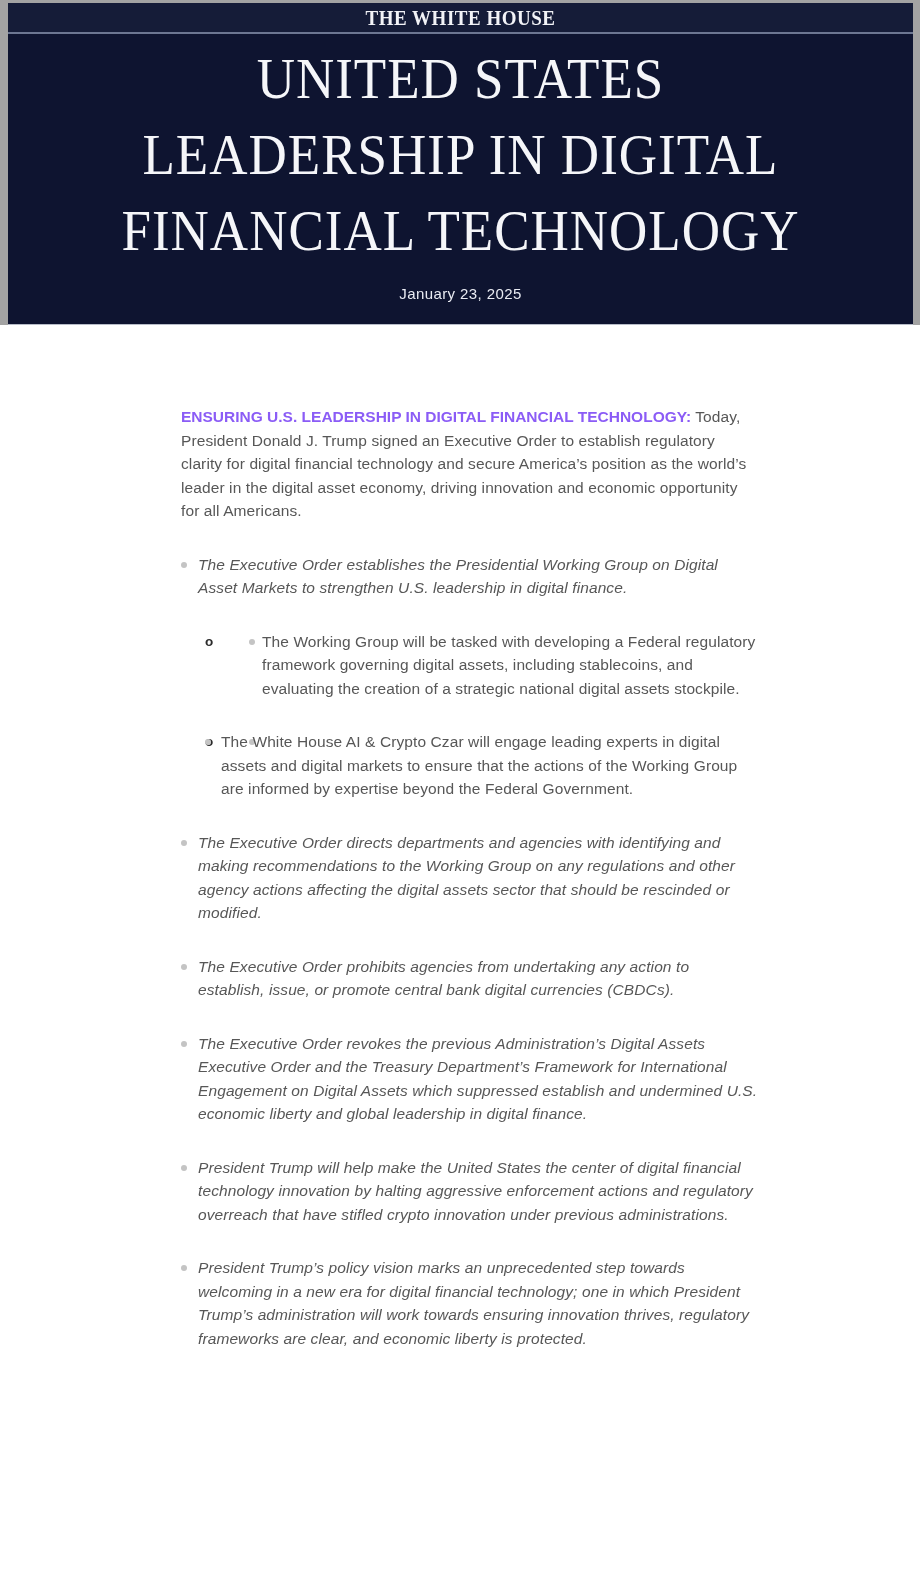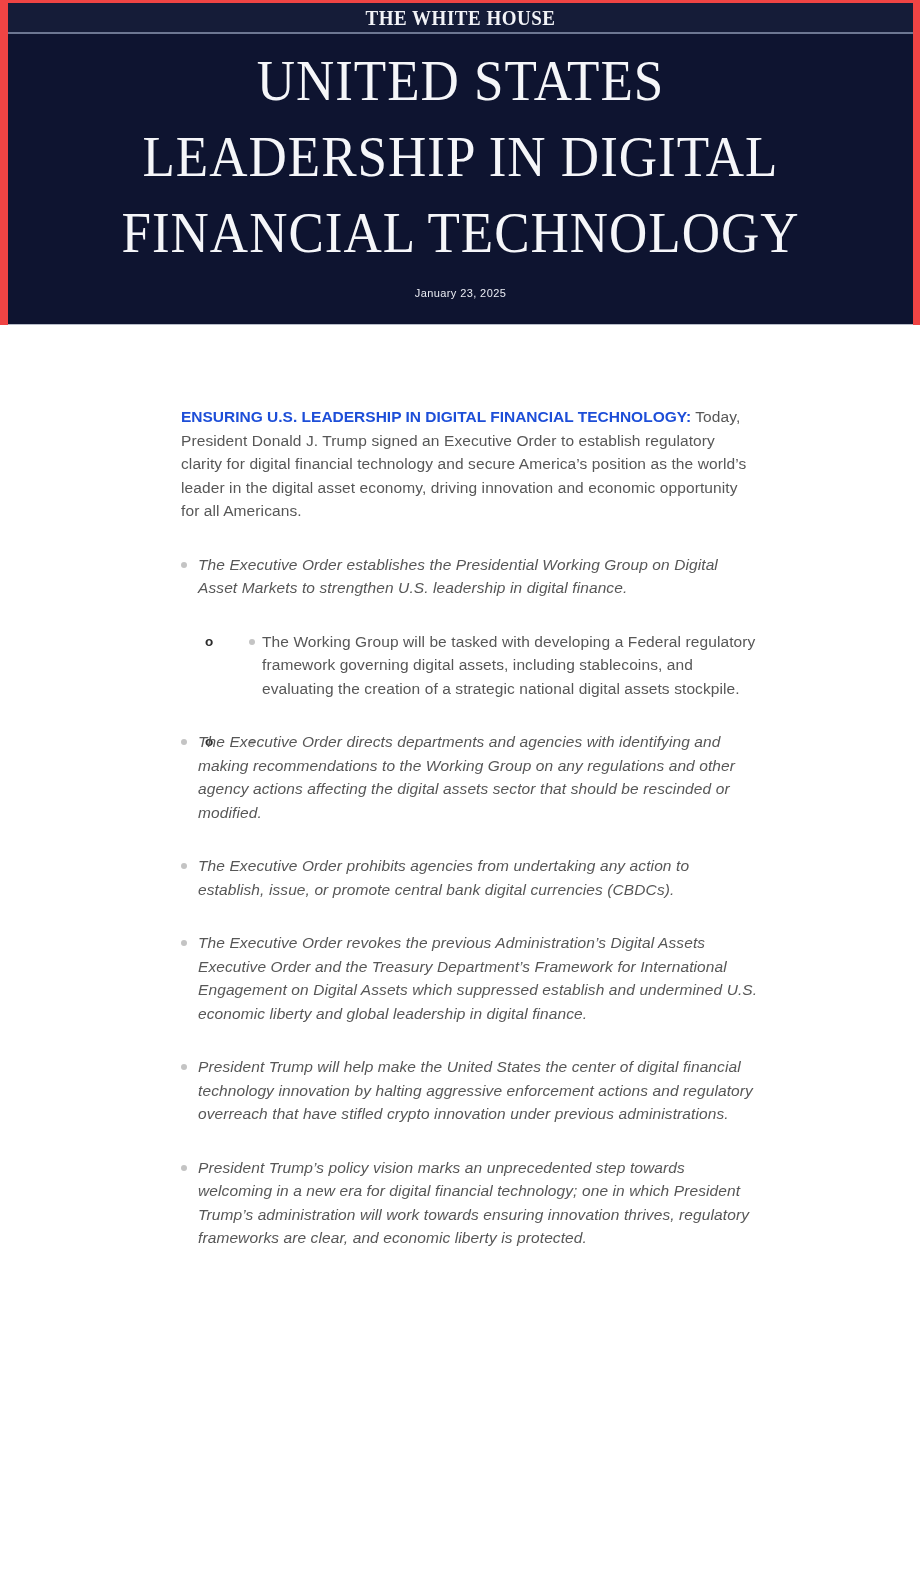--- a/index.html
+++ b/index.html
@@ -11,21 +11,21 @@
   }
   .page {
     width: 920px;
     height: 1580px;
     overflow: hidden;
     background: #ffffff;
   }
   
   .frame {
     padding: 3px 7px 0 8px;
-    background: #ef4444;
+    background: #a3a3a3;
   }
   .dark-block {
     background: #0e1430;
     height: 322px;
     display: flex;
     flex-direction: column;
     border-bottom: 1px solid #b7bcc8;
   }
   .masthead {
     height: 31px;
@@ -59,37 +59,37 @@
     font-weight: 400;
     font-size: 53px;
     line-height: 72px;
     letter-spacing: 1px;
     color: #f5f6f9;
     text-align: center;
     transform: scaleY(1.06);
   }
   .hero-date {
     margin-top: 22px;
-    font-size: 11px;
+    font-size: 15px;
     letter-spacing: 0.4px;
     color: #e9ebf2;
   }
   
   .article {
     width: 578px;
     margin-left: 181px;
     padding-top: 50px;
     color: #575757;
     font-size: 15.5px;
     line-height: 23.5px;
     letter-spacing: 0.1px;
   }
   .para { margin: 30px 0; }
   .para strong {
-    color: #1d4ed8;
+    color: #8b5cf6;
     font-weight: 700;
     letter-spacing: 0;
   }
   .bullet {
     position: relative;
     margin: 30px 0;
   }
   .bullet.l1 { padding-left: 17px; font-style: italic; }
   .bullet .dot {
     position: absolute;
@@ -132,19 +132,20 @@
         <div class="hero-date">January 23, 2025</div>
       </div>
     </div>
   </div>
 
   <div class="article">
       <p class="para"><strong>ENSURING U.S. LEADERSHIP IN DIGITAL FINANCIAL TECHNOLOGY:</strong> Today, President Donald J. Trump signed an Executive Order to establish regulatory clarity for digital financial technology and secure America’s position as the world’s leader in the digital asset economy, driving innovation and economic opportunity for all Americans.</p>
       <div class="bullet l1"><span class="dot"></span><span>The Executive Order establishes the Presidential Working Group on Digital Asset Markets to strengthen U.S. leadership in digital finance.</span></div>
       <div class="bullet l2 circle"><span class="circ">o</span><span class="dot"></span><span>The Working Group will be tasked with developing a Federal regulatory framework governing digital assets, including stablecoins, and evaluating the creation of a strategic national digital assets stockpile.</span></div>
       <div class="bullet l2 circle"><span class="circ">o</span><span class="dot"></span></div>
+      <div class="bullet l2 dotonly"><span class="dot"></span><span>The White House AI &amp; Crypto Czar will engage leading experts in digital assets and digital markets to ensure that the actions of the Working Group are informed by expertise beyond the Federal Government.</span></div>
       <div class="bullet l1"><span class="dot"></span><span>The Executive Order directs departments and agencies with identifying and making recommendations to the Working Group on any regulations and other agency actions affecting the digital assets sector that should be rescinded or modified.</span></div>
       <div class="bullet l1"><span class="dot"></span><span>The Executive Order prohibits agencies from undertaking any action to establish, issue, or promote central bank digital currencies (CBDCs).</span></div>
       <div class="bullet l1"><span class="dot"></span><span>The Executive Order revokes the previous Administration’s Digital Assets Executive Order and the Treasury Department’s Framework for International Engagement on Digital Assets which suppressed establish and undermined U.S. economic liberty and global leadership in digital finance.</span></div>
       <div class="bullet l1"><span class="dot"></span><span>President Trump will help make the United States the center of digital financial technology innovation by halting aggressive enforcement actions and regulatory overreach that have stifled crypto innovation under previous administrations.</span></div>
       <div class="bullet l1"><span class="dot"></span><span>President Trump’s policy vision marks an unprecedented step towards welcoming in a new era for digital financial technology; one in which President Trump’s administration will work towards ensuring innovation thrives, regulatory frameworks are clear, and economic liberty is protected.</span></div>
     </div>
 </div>
 
 </body></html>

